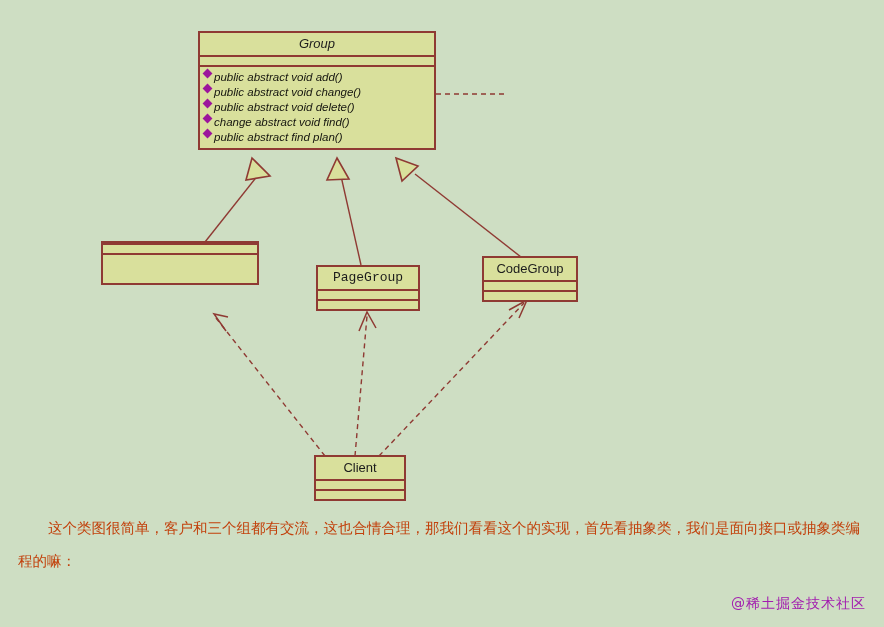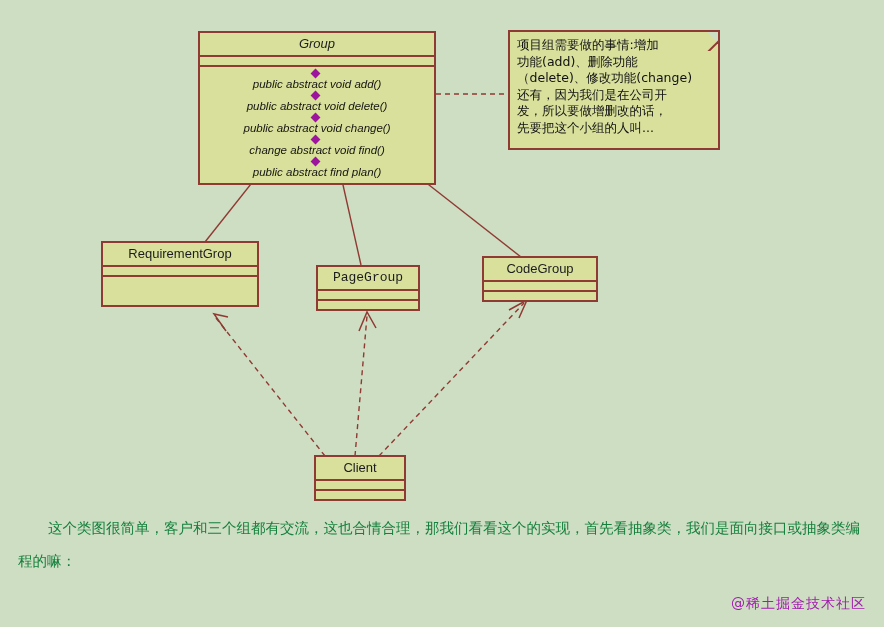--- a/index.html
+++ b/index.html
@@ -60,27 +60,25 @@
   .uml-compartment.empty {
     padding: 0;
     height: 8px;
   }
   .uml-compartment.empty-tall {
     padding: 0;
     height: 28px;
   }
   .method-row {
     display: flex;
-    align-items: center;
     font-size: 11.5px;
     line-height: 15px;
     color: #15150f;
     font-style: italic;
     white-space: nowrap;
-    flex-direction: column;
   }
   .vis-diamond {
     width: 7px;
     height: 7px;
     background: #9c169c;
     transform: rotate(45deg);
     margin-right: 3px;
     flex: 0 0 auto;
   }
 
@@ -131,21 +129,21 @@
 
   
   #caption {
     position: absolute;
     left: 18px;
     top: 512px;
     width: 850px;
     font-family: "DejaVu Serif", serif;
     font-size: 14.5px;
     line-height: 33px;
-    color: #15803d;
+    color: #c2410c;
     text-indent: 30px;
   }
   #watermark {
     position: absolute;
     right: 18px;
     bottom: 14px;
     font-family: "DejaVu Sans", sans-serif;
     font-size: 14px;
     color: #a21caf;
     letter-spacing: 1px;
@@ -186,65 +184,54 @@
     <div class="uml-sep"></div>
     <div class="uml-compartment empty"></div>
     <div class="uml-sep"></div>
     <div class="uml-compartment">
       <div class="method-row">
         <span class="vis-diamond"></span>
         <span>public abstract void add()</span>
       </div>
       <div class="method-row">
         <span class="vis-diamond"></span>
+        <span>public abstract void change()</span>
+      </div>
+      <div class="method-row">
+        <span class="vis-diamond"></span>
         <span>public abstract void delete()</span>
       </div>
       <div class="method-row">
         <span class="vis-diamond"></span>
-        <span>public abstract void change()</span>
-      </div>
-      <div class="method-row">
-        <span class="vis-diamond"></span>
         <span>change abstract void find()</span>
       </div>
       <div class="method-row">
         <span class="vis-diamond"></span>
         <span>public abstract find plan()</span>
       </div>
     </div>
   </div>
 
-  <div class="uml-note" style="left:508px; top:30px; width:212px; height:120px;">
-    <div class="note-fold"></div>
-    <div class="note-fold-line"></div>
-    <div class="note-line">项目组需要做的事情:增加</div>
-    <div class="note-line">功能(add)、删除功能</div>
-    <div class="note-line">（delete)、修改功能(change)</div>
-    <div class="note-line">还有，因为我们是在公司开</div>
-    <div class="note-line">发，所以要做增删改的话，</div>
-    <div class="note-line">先要把这个小组的人叫...</div>
-  </div>
 
   <div class="uml-class" style="left:101px; top:241px; width:158px;">
-    <div class="uml-name">RequirementGrop</div>
     <div class="uml-sep"></div>
     <div class="uml-compartment empty"></div>
     <div class="uml-sep"></div>
     <div class="uml-compartment empty-tall"></div>
   </div>
 
   <div class="uml-class" style="left:316px; top:265px; width:104px;font-family:Liberation Mono, monospace;">
     <div class="uml-name">PageGroup</div>
     <div class="uml-sep"></div>
     <div class="uml-compartment empty"></div>
     <div class="uml-sep"></div>
     <div class="uml-compartment empty"></div>
   </div>
 
-  <div class="uml-class" style="left:482px; top:256px; width:116px;">
+  <div class="uml-class" style="left:482px; top:256px; width:96px;">
     <div class="uml-name">CodeGroup</div>
     <div class="uml-sep"></div>
     <div class="uml-compartment empty"></div>
     <div class="uml-sep"></div>
     <div class="uml-compartment empty"></div>
   </div>
 
   <div class="uml-class" style="left:314px; top:455px; width:92px;">
     <div class="uml-name">Client</div>
     <div class="uml-sep"></div>

